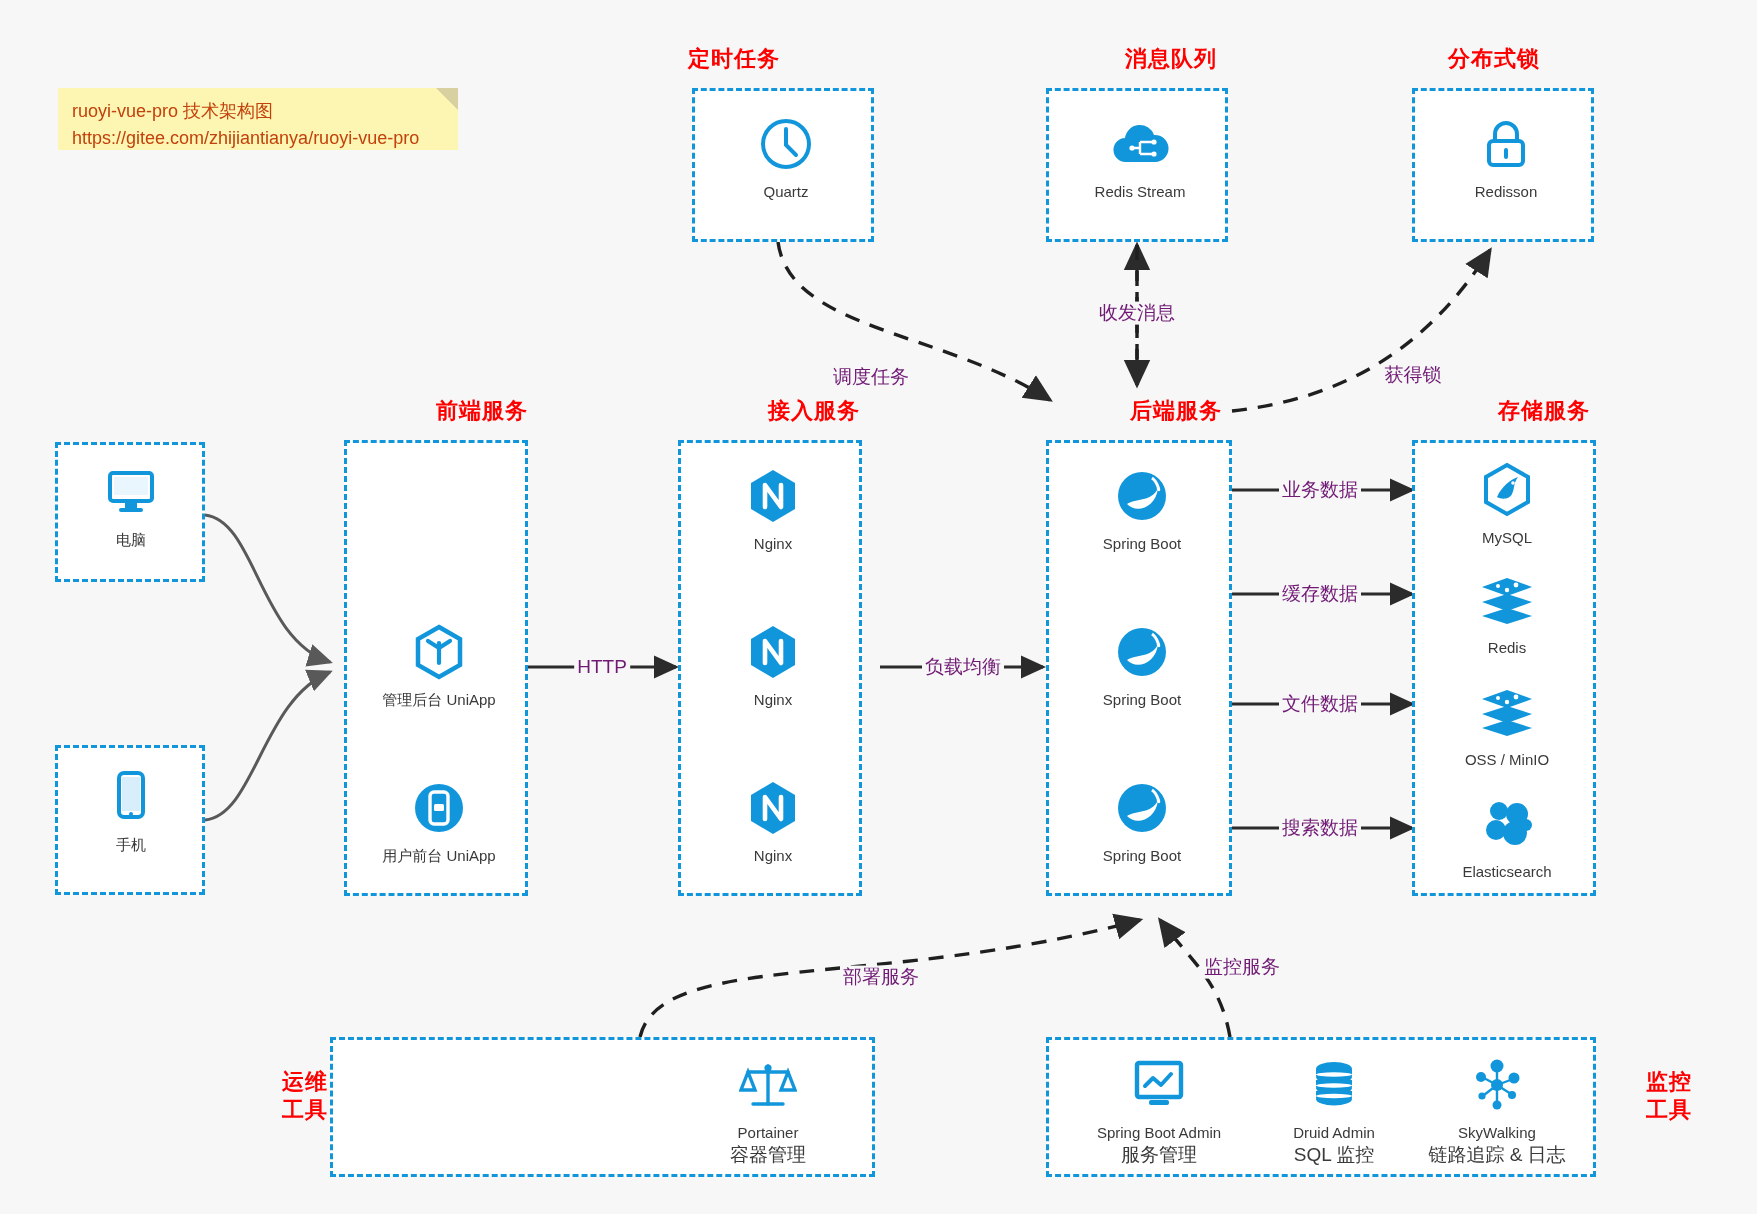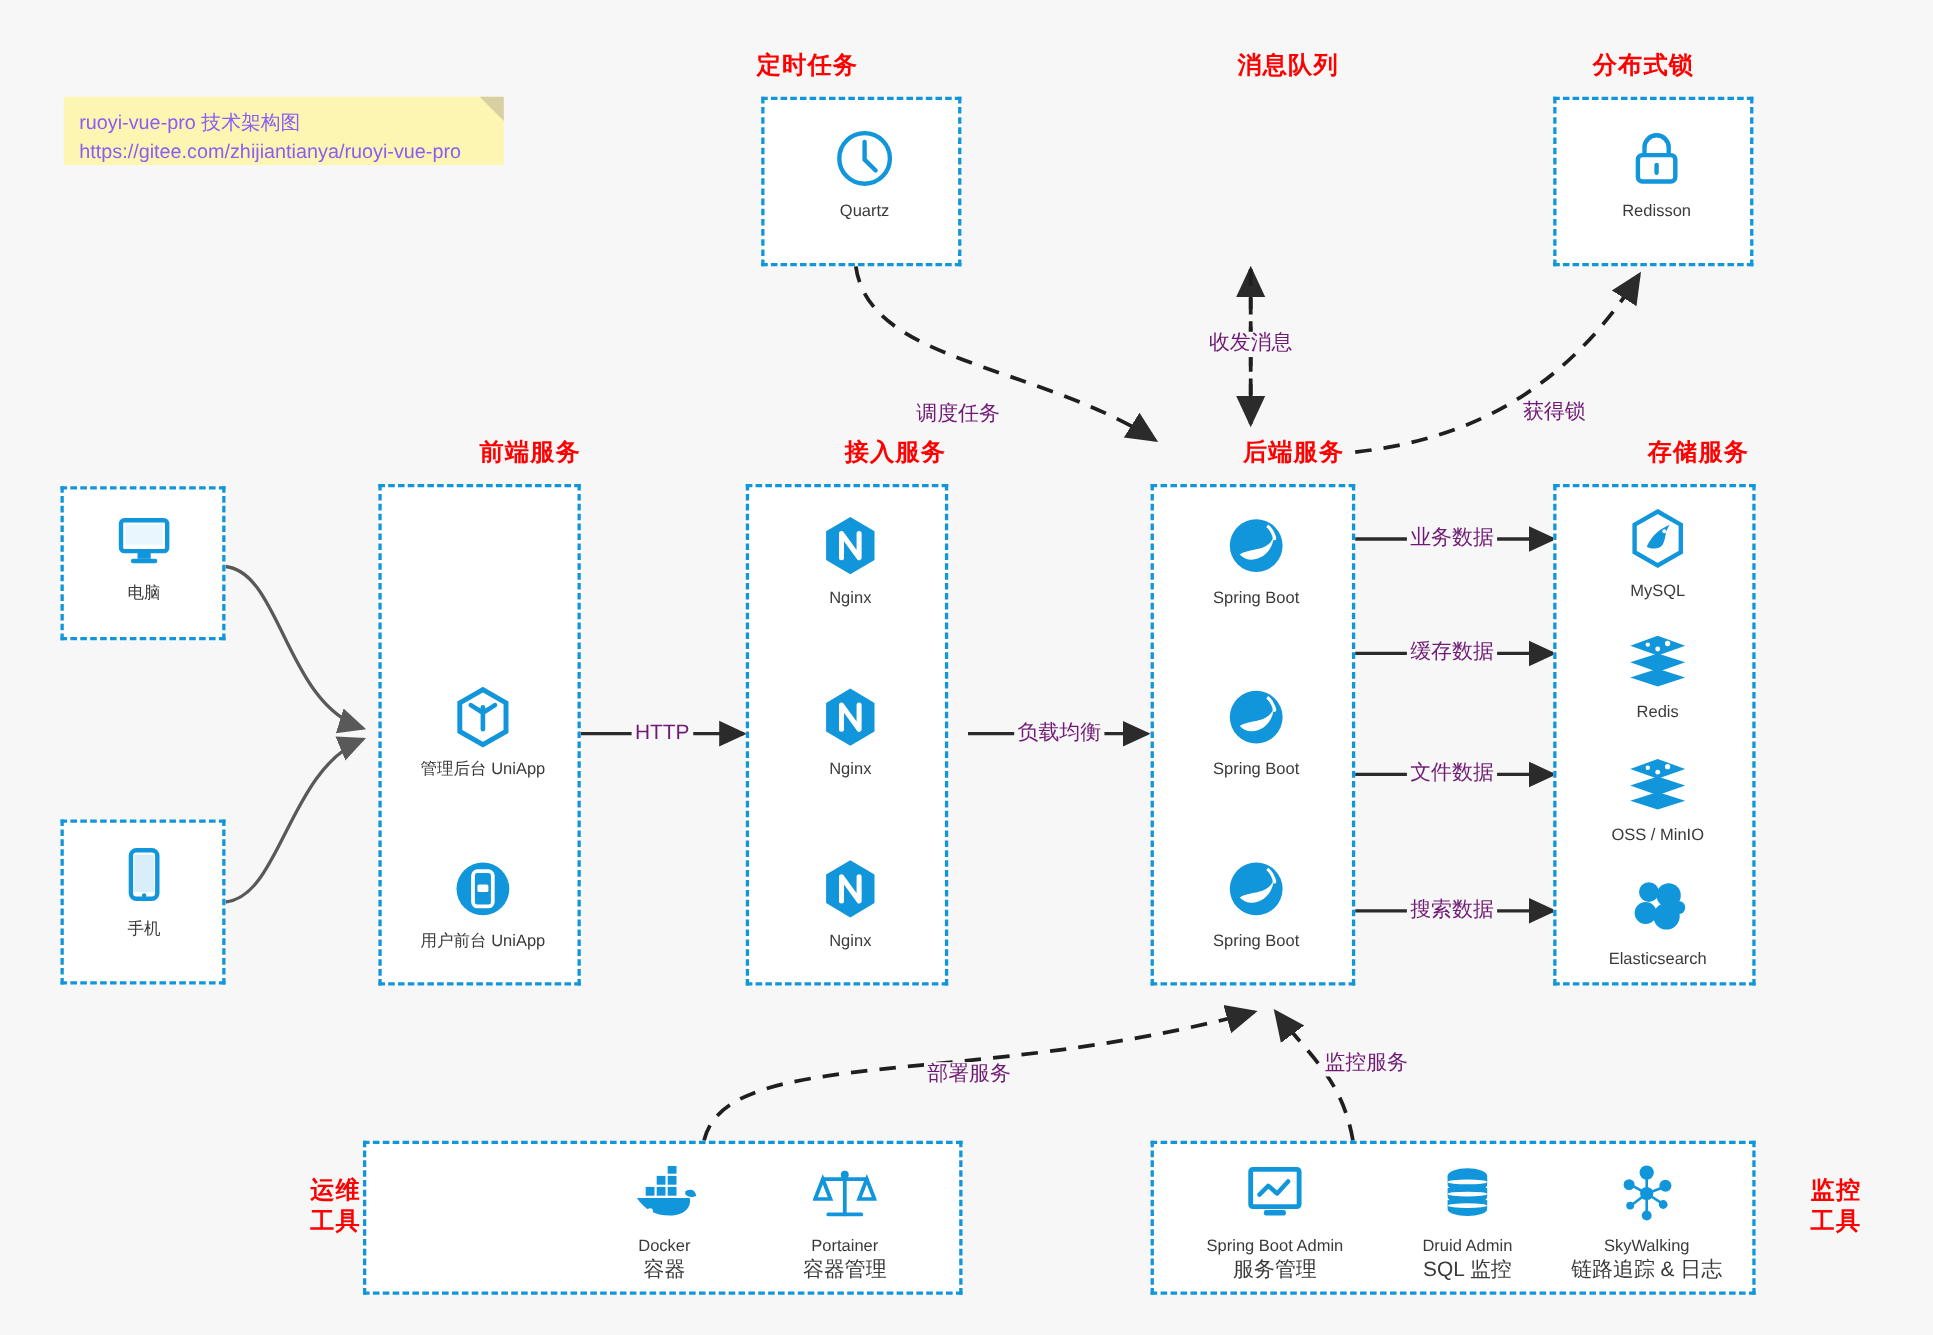--- a/index.html
+++ b/index.html
@@ -45,21 +45,21 @@
     font-size:15px;color:#3a3a3a;white-space:nowrap;line-height:1.25;text-align:left;
   }
   .node .lbl2{font-size:19px;color:#3a3a3a;white-space:nowrap;line-height:1.3;text-align:center;}
 
   
   .note{
     position:absolute;
     background:#fdf6b2;
     padding:10px 14px 12px 14px;
     box-sizing:border-box;
-    font-size:18px;color:#8b5cf6;line-height:1.5;
+    font-size:18px;color:#c2410c;line-height:1.5;
     white-space:nowrap;
   }
   .note .fold{
     position:absolute;right:0;top:0;width:0;height:0;
     border-left:22px solid transparent;border-top:22px solid #d8d0a0;
   }
 
   
   .elabel{
     position:absolute;
@@ -123,20 +123,36 @@
         <svg width="56" height="56" viewBox="0 0 56 56">
             <circle cx="28" cy="28" r="23" fill="none" stroke="#1296db" stroke-width="4"></circle>
             <path d="M28 13 L28 29 L38 39" fill="none" stroke="#1296db" stroke-width="4" stroke-linecap="round"></path>
           </svg>
       </div>
       <div class="lbl">Quartz</div>
     </div>
   </div>
 
   <div class="grp-title" style="left:1057px;top:44px;width:160px;">消息队列</div>
+  <div class="group" style="left:1046px;top:88px;width:182px;height:154px;">
+    <div class="node" style="left:6px;top:22px;">
+      <div class="ico">
+        <svg width="58" height="52" viewBox="0 0 58 52">
+          <path d="M15 44 a12 12 0 0 1 -1 -24 a15 15 0 0 1 29 -3 a11 11 0 0 1 2 27 z" fill="#1296db"></path>
+          <g stroke="#ffffff" stroke-width="2.4" fill="none">
+            <path d="M22 30 L29 30 M36 24 L41 24 M36 36 L41 36 M29 24 L29 36 M29 24 L36 24 M29 36 L36 36"></path>
+          </g>
+          <circle cx="21" cy="30" r="2.6" fill="#ffffff"></circle>
+            <circle cx="43" cy="24" r="2.6" fill="#ffffff"></circle>
+            <circle cx="43" cy="36" r="2.6" fill="#ffffff"></circle>
+        </svg>
+      </div>
+      <div class="lbl">Redis Stream</div>
+    </div>
+  </div>
 
   <div class="grp-title" style="left:1380px;top:44px;width:160px;">分布式锁</div>
   <div class="group" style="left:1412px;top:88px;width:182px;height:154px;">
     <div class="node" style="left:6px;top:22px;">
       <div class="ico">
         <svg width="50" height="54" viewBox="0 0 50 54">
           <path d="M14 24 V17 a11 11 0 0 1 22 0 V24" fill="none" stroke="#1296db" stroke-width="4"></path>
           <rect x="8" y="24" width="34" height="24" rx="4" fill="none" stroke="#1296db" stroke-width="4"></rect>
           <rect x="23" y="31" width="4" height="11" rx="2" fill="#1296db"></rect>
         </svg>
@@ -313,39 +329,20 @@
       </div>
       <div class="lbl">Elasticsearch</div>
     </div>
   </div>
 
   <div class="grp-title side" style="left:258px;top:1068px;width:70px;">
     <div>运维</div>
     <div>工具</div>
   </div>
   <div class="group" style="left:330px;top:1037px;width:545px;height:140px;">
-    <div class="node" style="left:186px;top:14px;">
-      <div class="ico">
-        <svg width="62" height="52" viewBox="0 0 62 52">
-          <g fill="#1296db">
-            <rect x="14" y="20" width="8" height="8"></rect>
-              <rect x="24" y="20" width="8" height="8"></rect>
-              <rect x="34" y="20" width="8" height="8"></rect>
-            <rect x="24" y="10" width="8" height="8"></rect>
-              <rect x="34" y="10" width="8" height="8"></rect>
-            <rect x="34" y="1" width="8" height="7"></rect>
-          </g>
-          <path d="M6 30 h48 c2 9 -6 16 -18 16 c-14 0 -23 -6 -30 -16 Z" fill="#1296db"></path>
-          <path d="M50 24 q8 -4 10 4 q-5 3 -10 -1 Z" fill="#1296db"></path>
-          <circle cx="18" cy="42" r="2.6" fill="#ffffff"></circle>
-        </svg>
-      </div>
-      <div class="lbl">Docker</div>
-      <div class="lbl2">容器</div>
-    </div>
     <div class="node" style="left:350px;top:14px;">
       <div class="ico">
         <svg width="58" height="54" viewBox="0 0 58 54">
           <g stroke="#1296db" stroke-width="3.4" fill="none" stroke-linecap="round">
             <path d="M29 8 L29 46"></path>
               <path d="M9 14 L49 14"></path>
               <path d="M14 46 L44 46"></path>
             <path d="M9 14 L2 32 h14 Z"></path>
               <path d="M49 14 L42 32 h14 Z"></path>
           </g>

